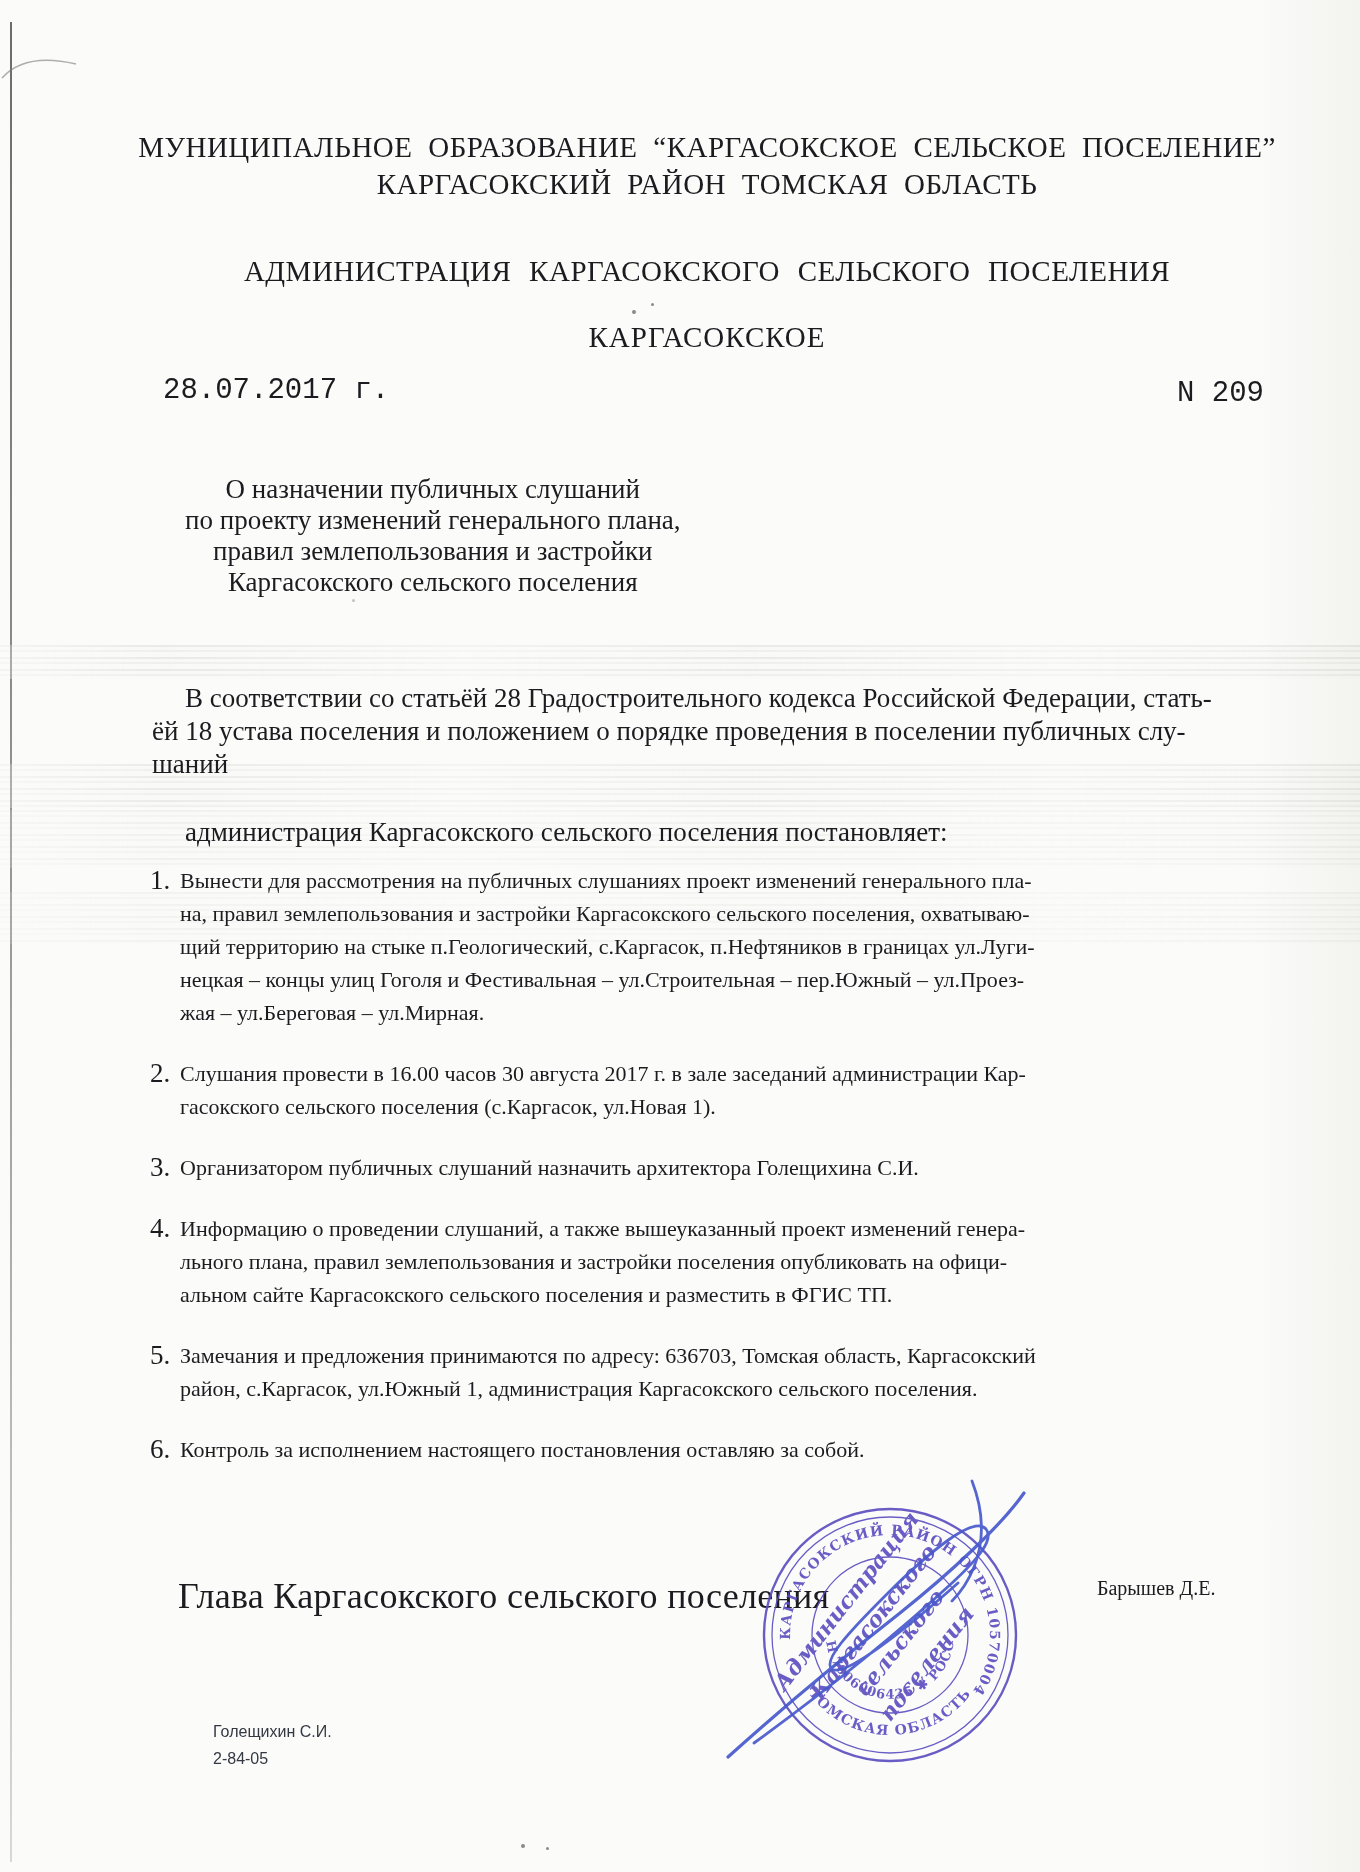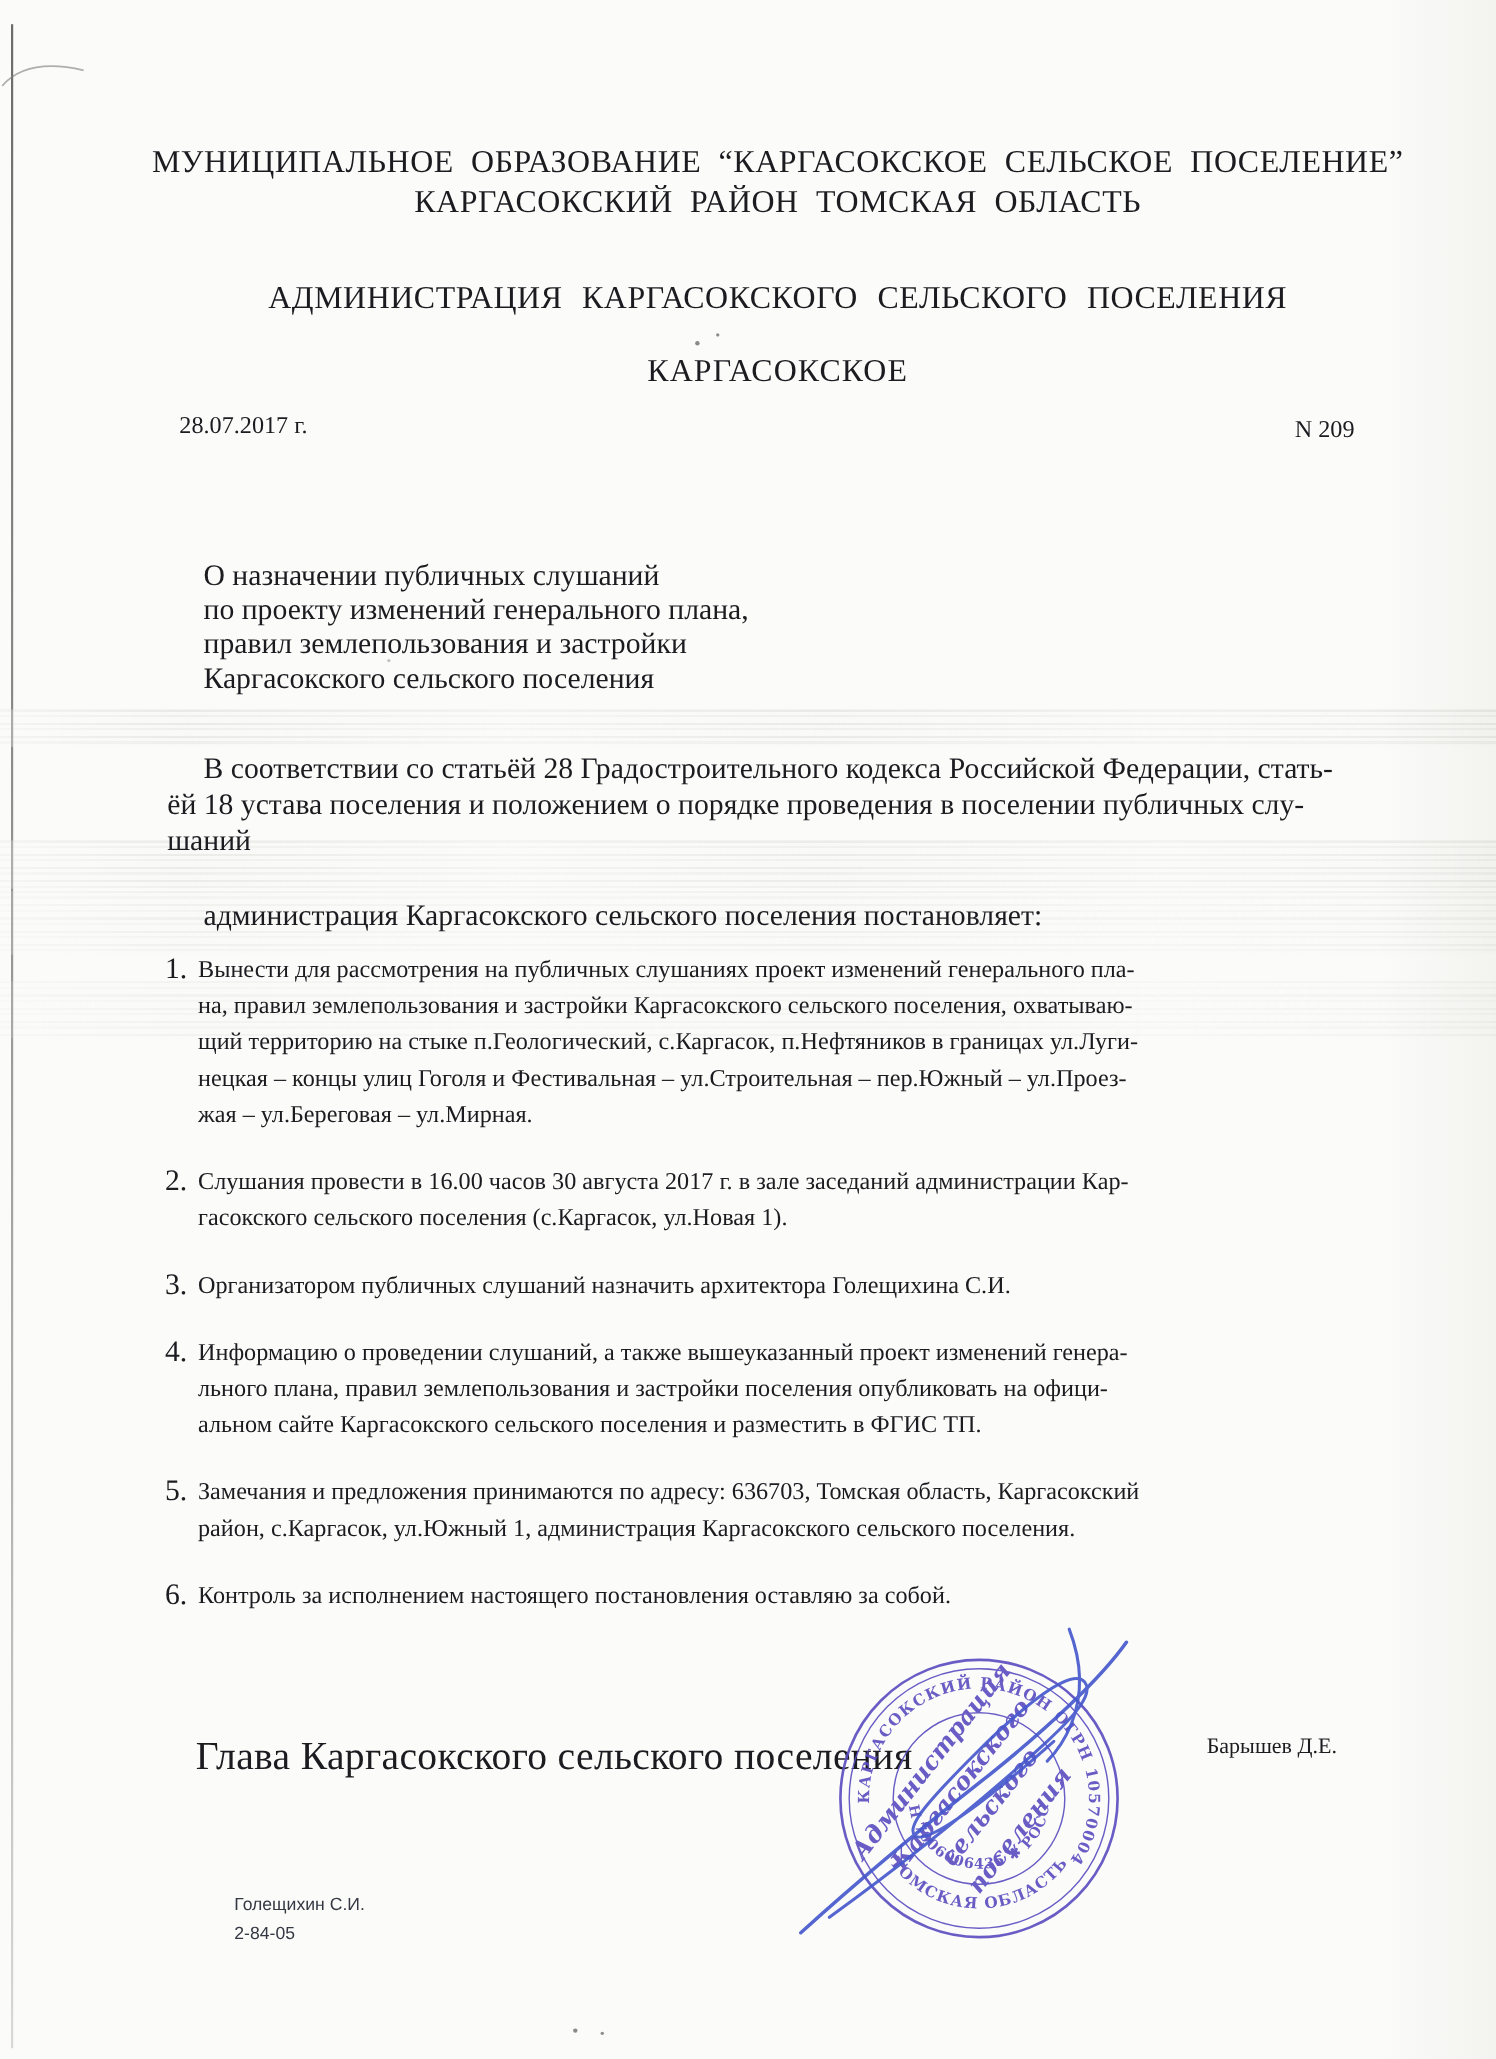--- a/index.html
+++ b/index.html
@@ -8,21 +8,21 @@
     position:relative;width:1360px;height:1872px;overflow:hidden;
     background:linear-gradient(90deg,#fbfbf9 0,#fbfbf9 92%,#f3f3f0 100%);
     font-family:"Liberation Serif","DejaVu Serif",serif;
     color:#1b1b20;
   }
   .abs{position:absolute;}
   .center{left:0;width:100%;text-align:center;}
   .hdr{font-size:29px;letter-spacing:.5px;word-spacing:8px;white-space:nowrap;padding-left:27px;}
   .body-text{font-size:27px;line-height:33px;white-space:pre-line;}
   .subject{font-size:27px;line-height:31px;}
-  .date-num{font-size:22px;}
+  .date-num{font-size:29px;font-family:Liberation Mono, monospace;}
   .list{left:150px;top:864px;width:1090px;}
   .item{display:flex;margin-bottom:28px;}
   .item .num{width:30px;flex:0 0 30px;font-size:27px;line-height:33px;}
   .item .txt{flex:1;font-size:22px;line-height:33px;white-space:pre-line;}
   .footer-note{font-family:"Liberation Sans","DejaVu Sans",sans-serif;font-size:16px;line-height:27px;color:#333842;}
   
   .scan-line-left{
     left:10px;top:22px;width:2px;height:1840px;opacity:.7;
     background:linear-gradient(180deg,#2e2e2e 0%,#5a5a5a 35%,#8f8f8c 70%,#c9c9c5 100%);
   }
@@ -64,21 +64,21 @@
   <div class="abs speck" style="left:352px;top:599px;width:3px;height:3px;opacity:.5;"></div>
 
   <div class="abs center hdr" style="top:131px;">МУНИЦИПАЛЬНОЕ ОБРАЗОВАНИЕ “КАРГАСОКСКОЕ СЕЛЬСКОЕ ПОСЕЛЕНИЕ”</div>
   <div class="abs center hdr" style="top:168px;">КАРГАСОКСКИЙ РАЙОН ТОМСКАЯ ОБЛАСТЬ</div>
   <div class="abs center hdr" style="top:255px;word-spacing:10px;">АДМИНИСТРАЦИЯ КАРГАСОКСКОГО СЕЛЬСКОГО ПОСЕЛЕНИЯ</div>
   <div class="abs center hdr" style="top:321px;letter-spacing:1px;">КАРГАСОКСКОЕ</div>
 
   <div class="abs date-num" style="left:163px;top:374px;">28.07.2017 г.</div>
   <div class="abs date-num" style="left:1177px;top:377px;">N 209</div>
 
-  <div class="abs subject" style="left:185px;top:508px;">
+  <div class="abs subject" style="left:185px;top:474px;text-align:center;">
     <div>О назначении публичных слушаний</div>
     <div>по проекту изменений генерального плана,</div>
     <div>правил землепользования и застройки</div>
     <div>Каргасокского сельского поселения</div>
   </div>
 
   <div class="abs body-text" style="left:152px;top:682px;width:1085px;text-indent:33px;">В соответствии со статьёй 28 Градостроительного кодекса Российской Федерации, стать-
 ёй 18 устава поселения и положением о порядке проведения в поселении публичных слу-
 шаний</div>
   <div class="abs body-text" style="left:185px;top:816px;width:1085px;">администрация Каргасокского сельского поселения постановляет:</div>

